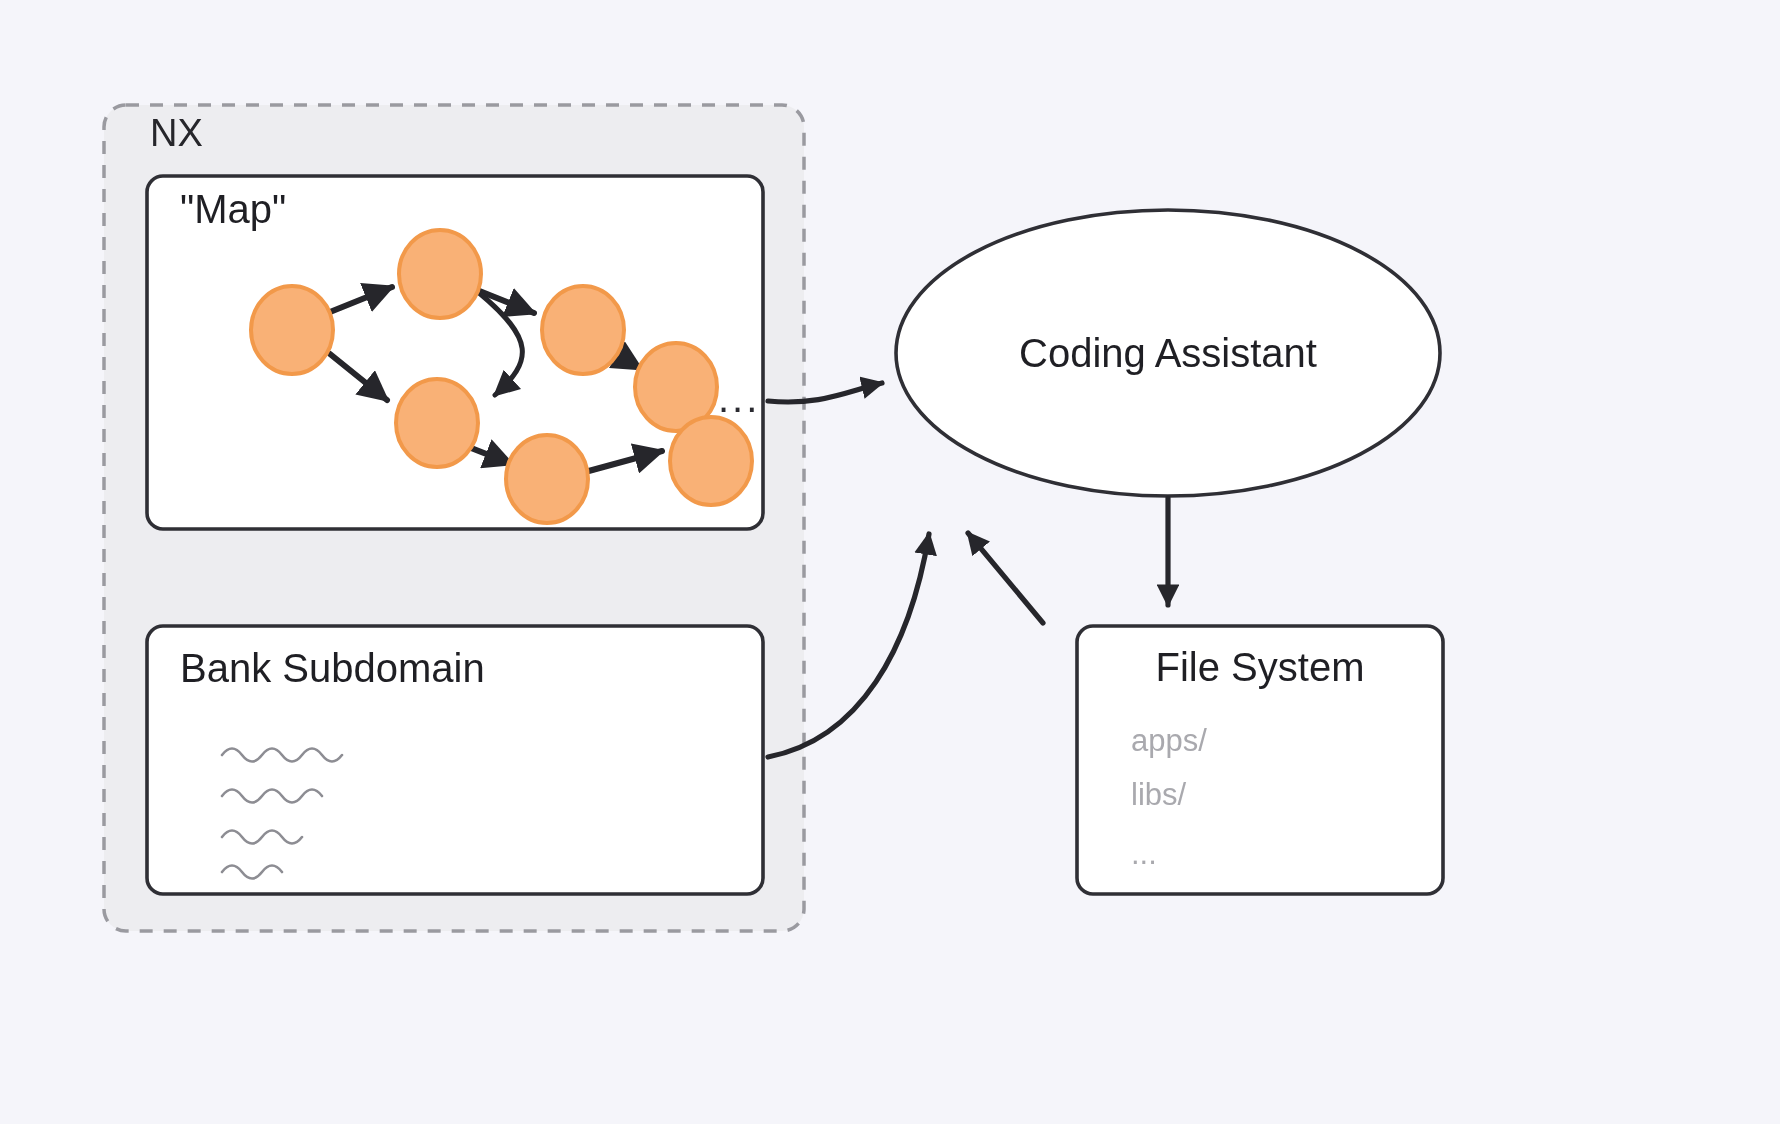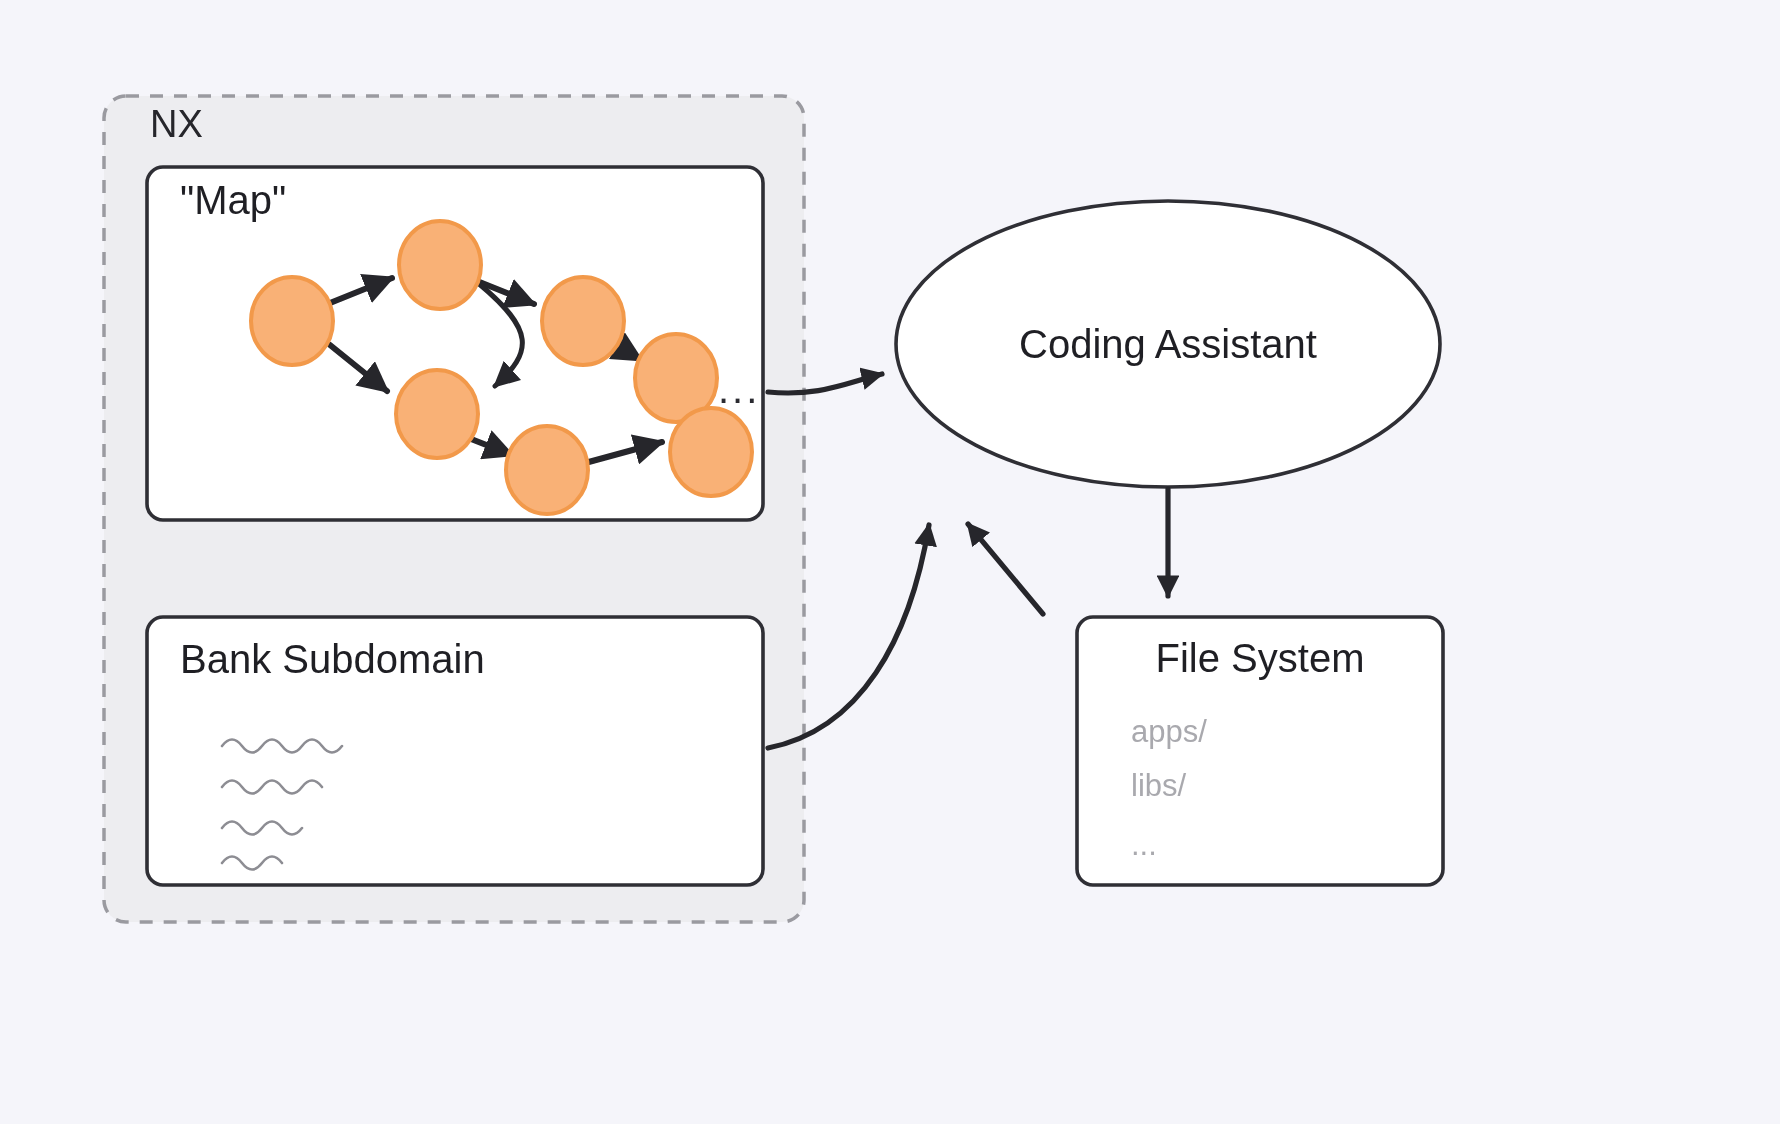--- a/index.html
+++ b/index.html
@@ -12,20 +12,21 @@
     height: 1124px;
     font-family: "Liberation Sans", sans-serif;
     overflow: hidden;
     position: relative;
   }
   #stage {
     position: absolute;
     inset: 0;
     width: 1780px;
     height: 899px;
+    margin-top: 9px;
   }
   svg.layer {
     position: absolute;
     left: 0;
     top: 0;
     width: 1780px;
     height: 1124px;
     overflow: visible;
   }
   .txt-nx {

